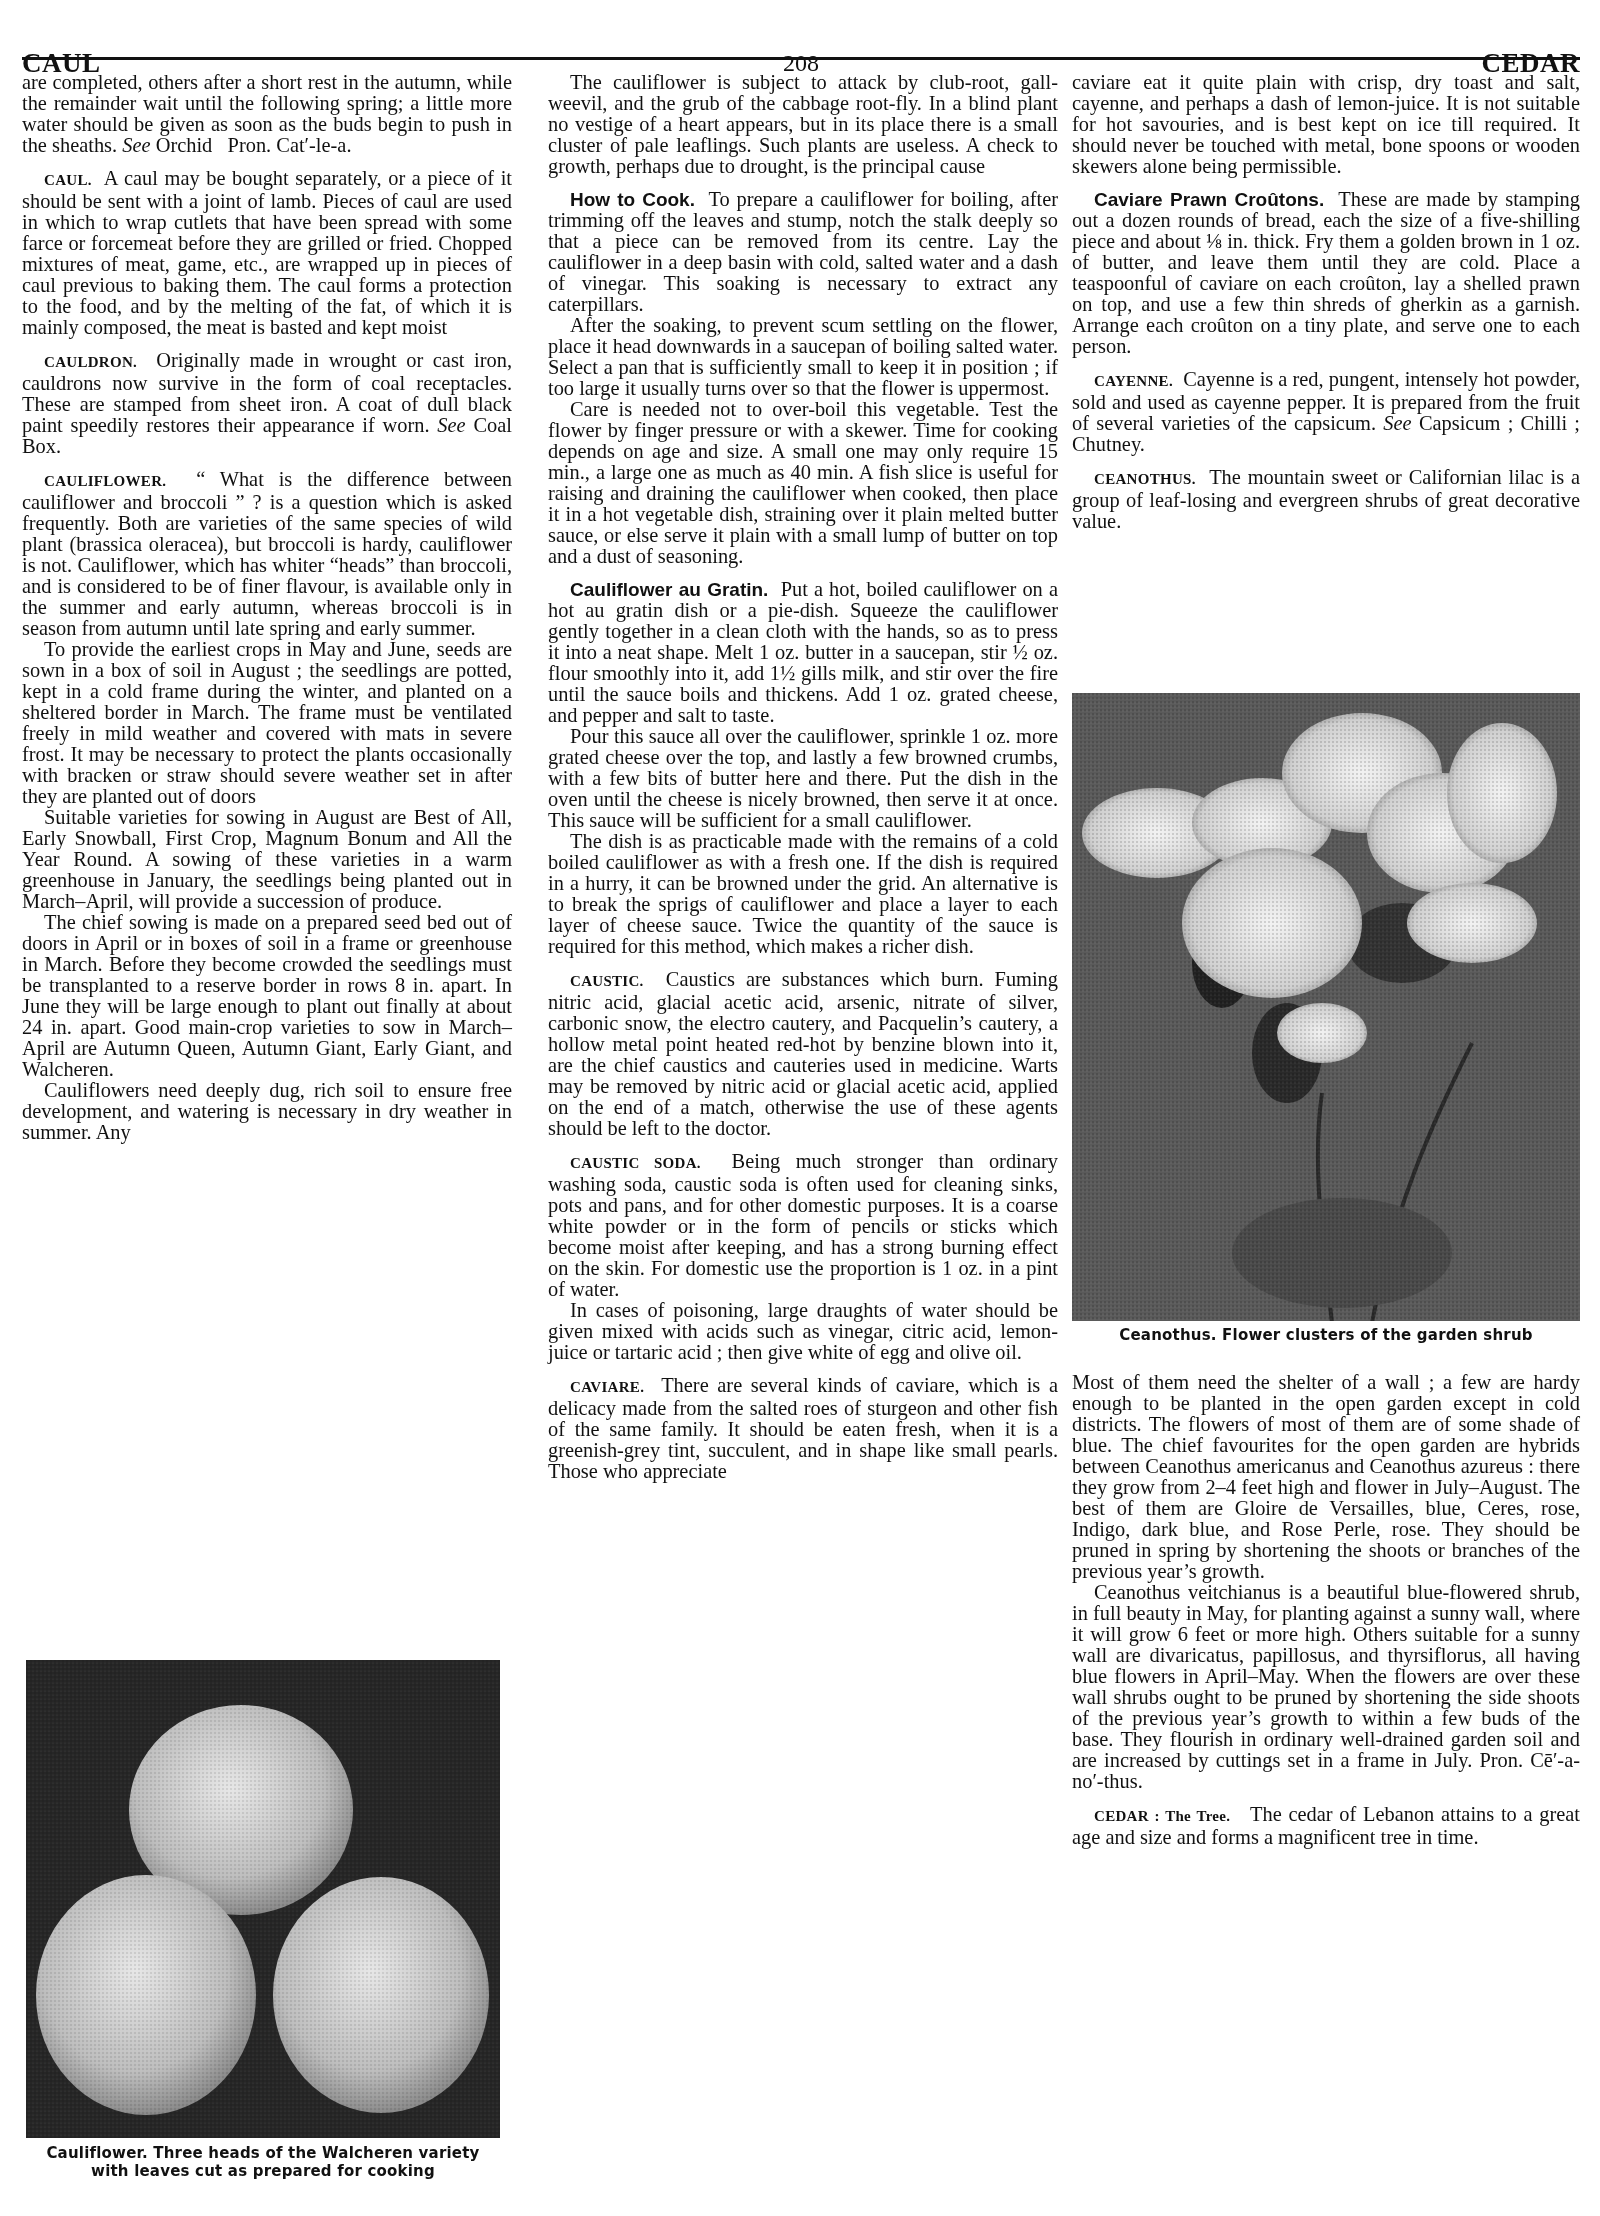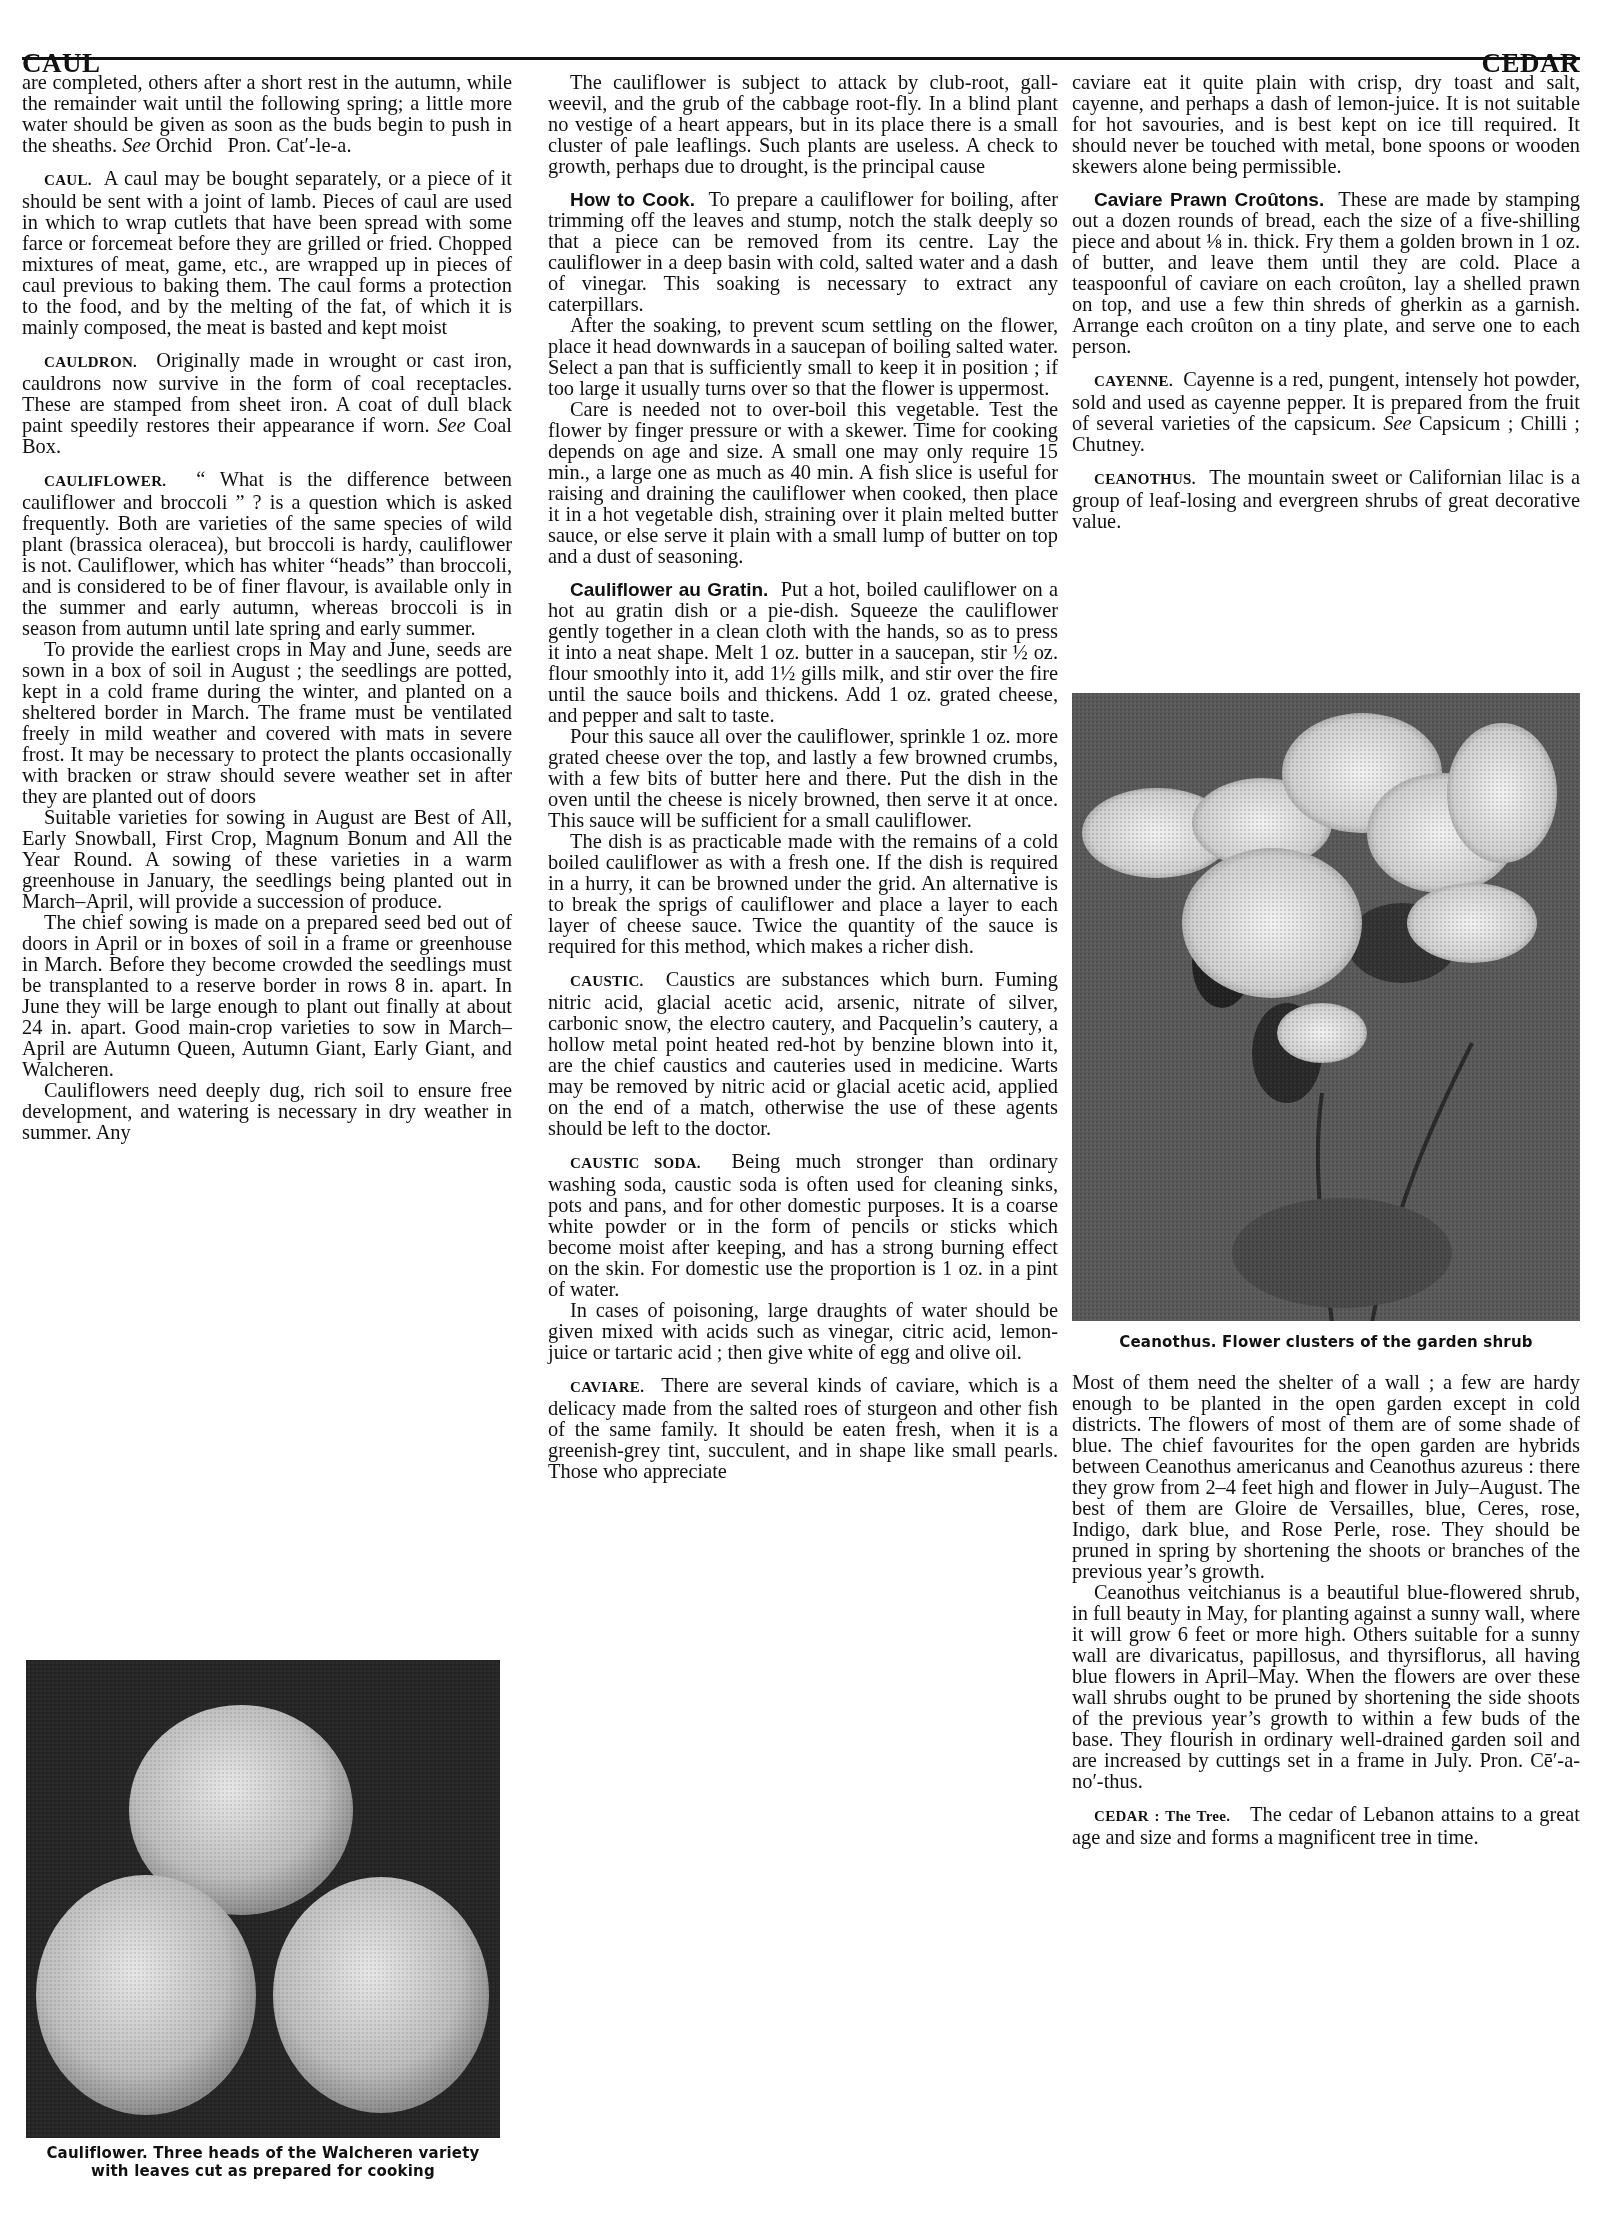--- a/index.html
+++ b/index.html
@@ -44,28 +44,29 @@
   }
   .caption {
     font-family: "DejaVu Sans", "Liberation Sans", sans-serif; font-weight: bold;
     font-size: 15px; line-height: 18px; text-align: center; letter-spacing: 0.2px;
   }
   #cauli-figure { position: absolute; left: 26px; top: 1660px; width: 474px; }
   #cauli-figure .photo { width: 474px; height: 478px; background: #2e2e2e; }
   #cauli-figure .caption { margin-top: 6px; }
   #cean-figure { position: absolute; left: 1072px; top: 693px; width: 508px; }
   #cean-figure .photo { width: 508px; height: 628px; background: #5c5c5c; }
-  #cean-figure .caption { margin-top: 12px; }
+  #cean-figure .caption { margin-top: 5px; }
   svg { display: block; }
 </style>
 </head>
 <body>
 
 <div class="header">
   <span class="left-word">CAUL</span>
+  <span class="page-num">208</span>
   <span class="right-word">CEDAR</span>
 </div>
 <div class="rule"></div>
 
 <div class="col col1">
   <p class="noindent"><span>are completed, others after a short rest in the autumn, while the remainder wait until the following spring; a little more water should be given as soon as the buds begin to push in the sheaths.</span> <span class="see">See</span> <span>Orchid</span>&nbsp;&nbsp; <span>Pron. Cat′-le-a.</span></p>
 
   <div class="entry">
     <p><span class="hw">CAUL.</span>&nbsp; <span>A caul may be bought separately, or a piece of it should be sent with a joint of lamb.  Pieces of caul are used in which to wrap cutlets that have been spread with some farce or forcemeat before they are grilled or fried.  Chopped mixtures of meat, game, etc., are wrapped up in pieces of caul previous to baking them.  The caul forms a protection to the food, and by the melting of the fat, of which it is mainly composed, the meat is basted and kept moist</span></p>
   </div>

